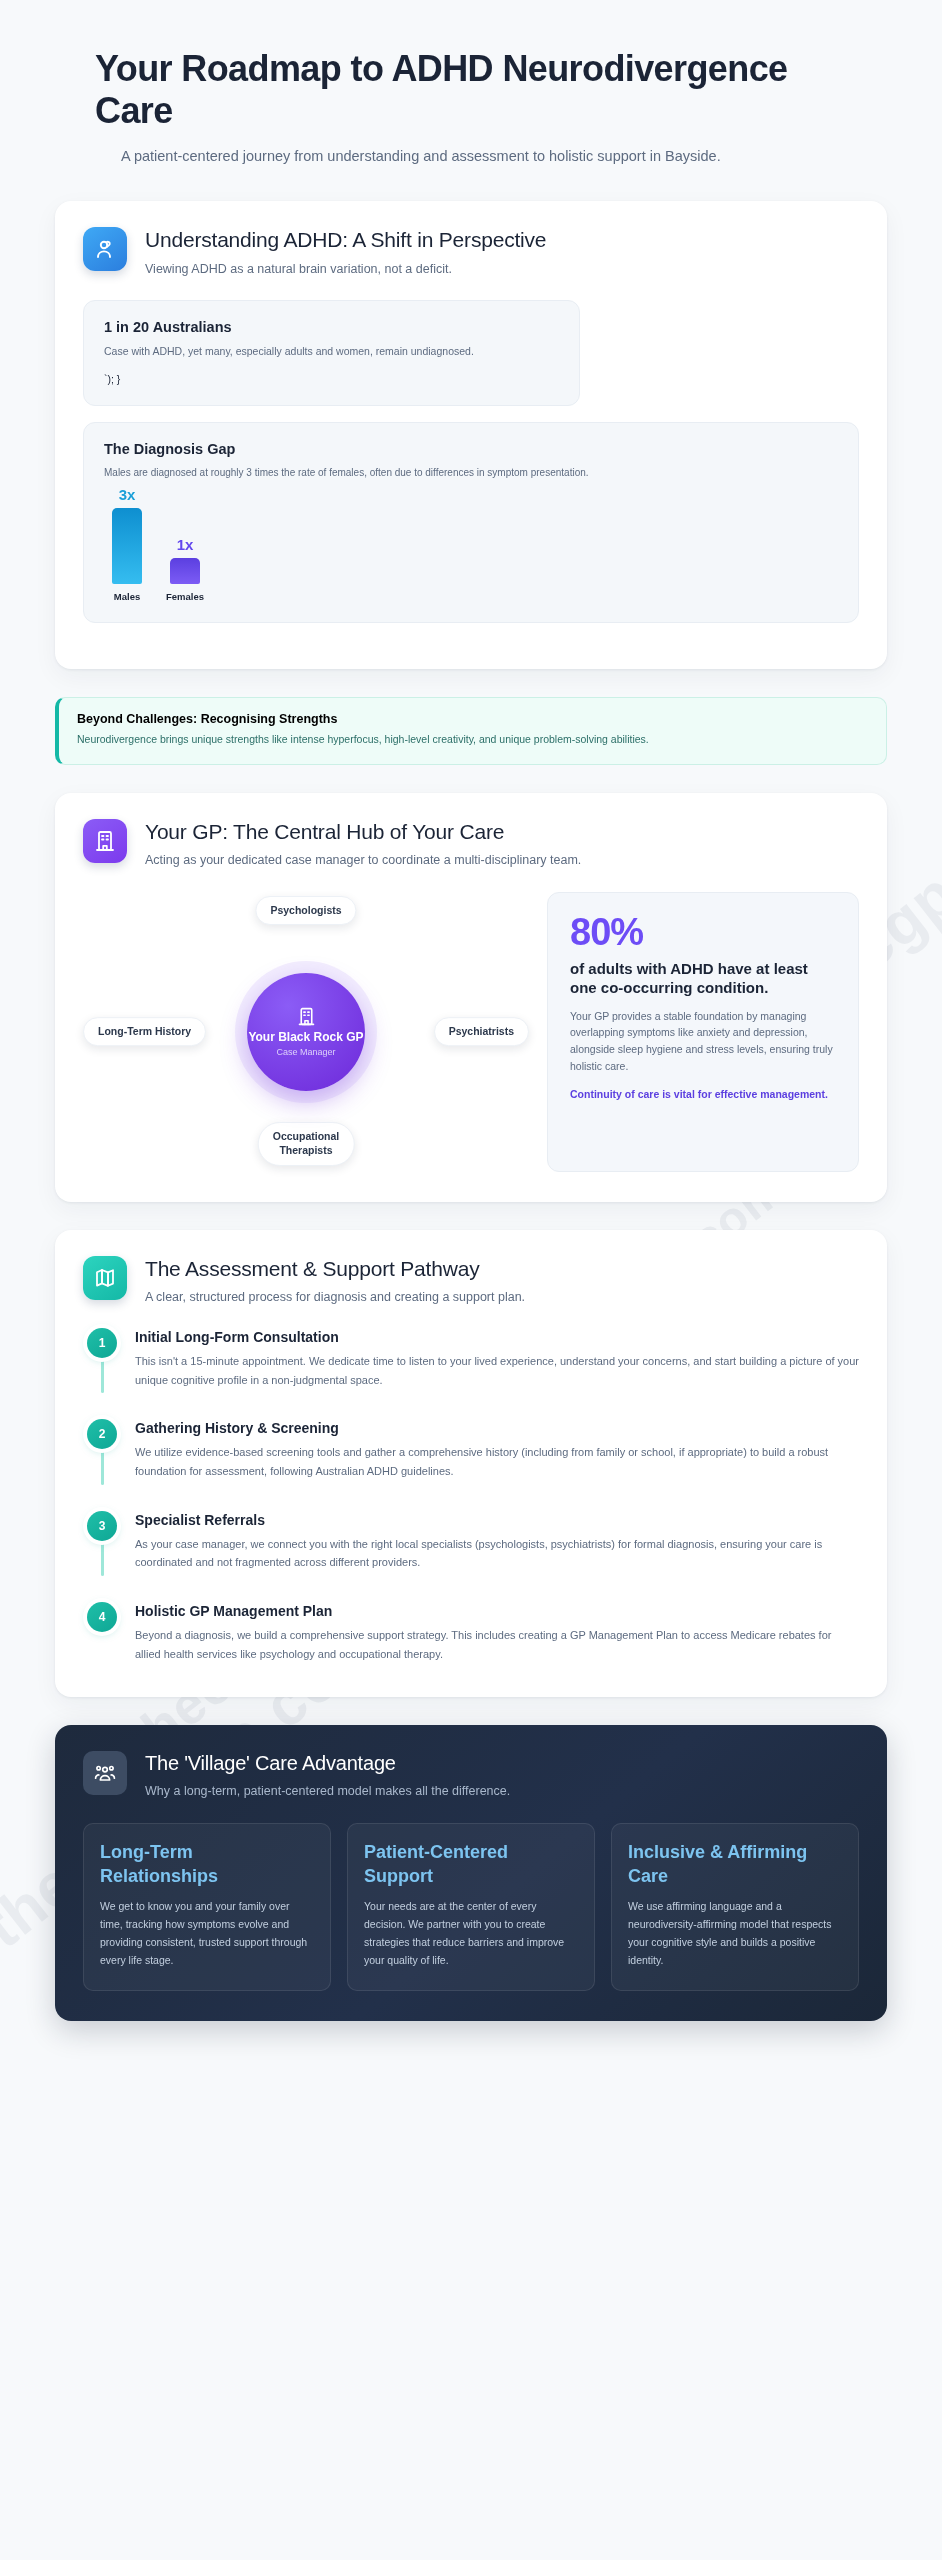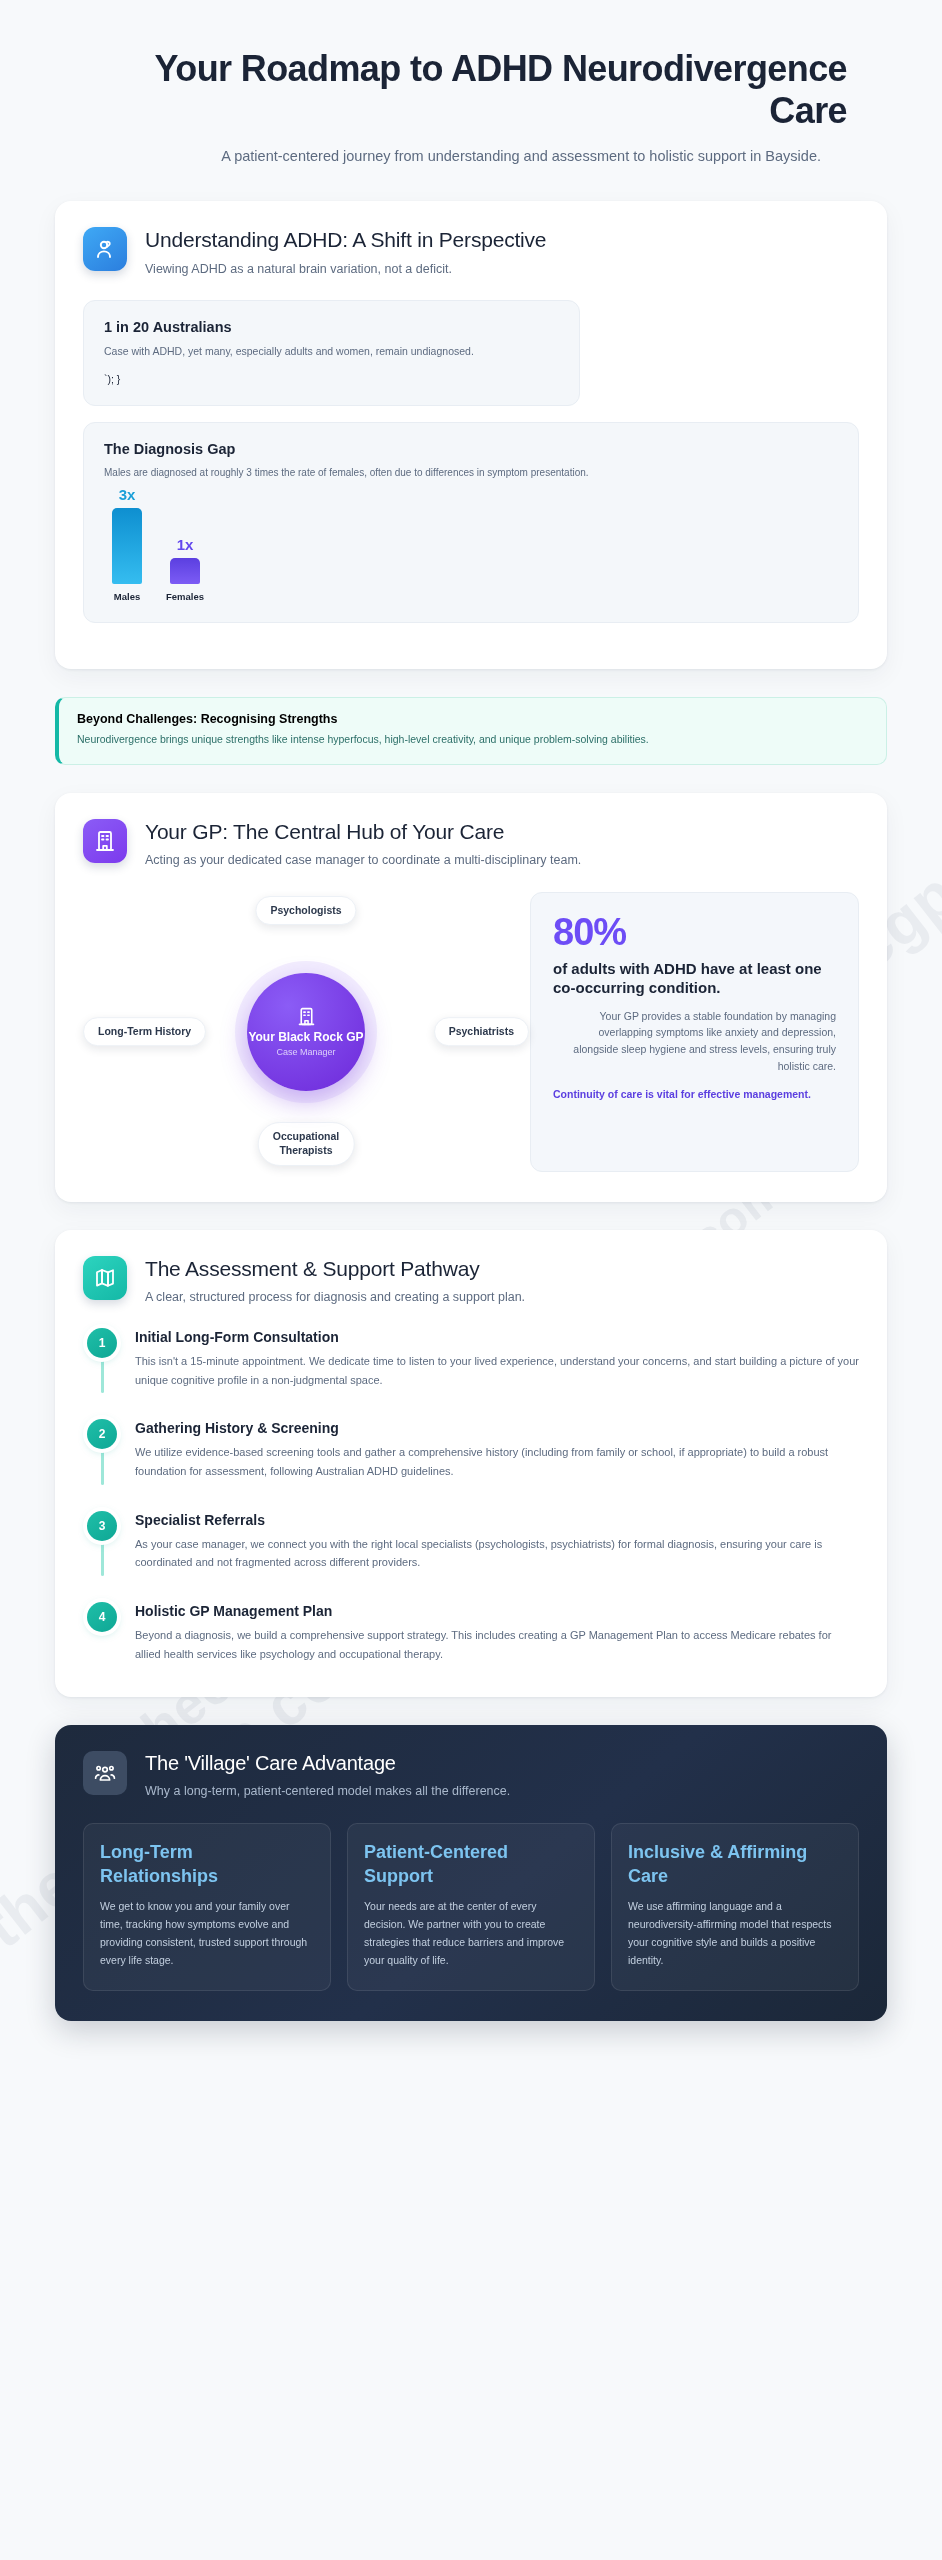--- a/index.html
+++ b/index.html
@@ -26,21 +26,21 @@
     white-space: nowrap;
     pointer-events: none;
     user-select: none;
   }
   .wm1 { top: 880px; left: 620px; }
   .wm2 { top: 1720px; left: -70px; }
   .wm3 { top: 1560px; left: 80px; font-size: 54px; }
   .wm4 { top: 1250px; left: 430px; font-size: 48px; }
 
   
-  .hero { text-align: right; padding: 18px 40px 34px 40px; position: relative; z-index: 2;}
+  .hero { text-align: left; padding: 18px 40px 34px 40px; position: relative; z-index: 2;}
   .hero h1 {
     font-size: 36px;
     line-height: 1.16;
     font-weight: 700;
     color: #1b2436;
     letter-spacing: -0.6px;
   }
   .hero p {
     margin: 14px auto 0 auto;
     max-width: 700px;
@@ -110,21 +110,21 @@
     border-left: 4px solid #14b8a6;
     border-radius: 10px;
     padding: 14px 18px 16px 18px;
     margin-bottom: 28px;
     position: relative; z-index: 2;
   }
   .strip h3 { font-size: 12.5px; font-weight: 700; color: #000000; }
   .strip p { margin-top: 6px; font-size: 10.5px; color: #2c6f68; line-height: 1.5; }
 
   
-  .hub-row { display: flex; gap: 1px; align-items: stretch; }
+  .hub-row { display: flex; gap: 18px; align-items: stretch; }
   .orbit { position: relative; flex: 0 0 446px; height: 280px; }
   .hub-core {
     position: absolute; left: 50%; top: 50%;
     transform: translate(-50%,-50%);
     width: 118px; height: 118px; border-radius: 50%;
     background: radial-gradient(circle at 35% 28%, #8b5cf6, #6d28d9);
     box-shadow: 0 0 0 12px rgba(139,92,246,0.10), 0 10px 26px rgba(109,40,217,0.35);
     display: flex; flex-direction: column; align-items: center; justify-content: center;
     color: #fff; text-align: center;
   }
@@ -148,21 +148,21 @@
 
   .panel80 {
     flex: 1;
     background: #f4f7fb;
     border: 1px solid #e8edf3;
     border-radius: 12px;
     padding: 20px 22px;
   }
   .big80 { font-size: 38px; font-weight: 700; color: #6d4df6; line-height: 1; letter-spacing: -1px; }
   .panel80 h3 { margin-top: 8px; font-size: 15px; font-weight: 700; color: #1b2436; line-height: 1.3; }
-  .panel80 .body { margin-top: 10px; font-size: 10.5px; line-height: 1.6; color: #5d6b80; text-align: right; }
+  .panel80 .body { margin-top: 10px; font-size: 10.5px; line-height: 1.6; color: #5d6b80; }
   .panel80 .accent { margin-top: 12px; font-size: 10.5px; line-height: 1.5; font-weight: 700; color: #5b3fe0; }
 
   
   .steps { padding-left: 4px; }
   .step { display: flex; gap: 18px; position: relative; padding-bottom: 26px; }
   .step:last-child { padding-bottom: 0; }
   .step-badge-wrap { position: relative; flex: 0 0 30px; display:flex; flex-direction:column; align-items:center; }
   .step-badge {
     width: 30px; height: 30px; border-radius: 50%;
     background: linear-gradient(145deg,#1fbfa8,#0fa795);

